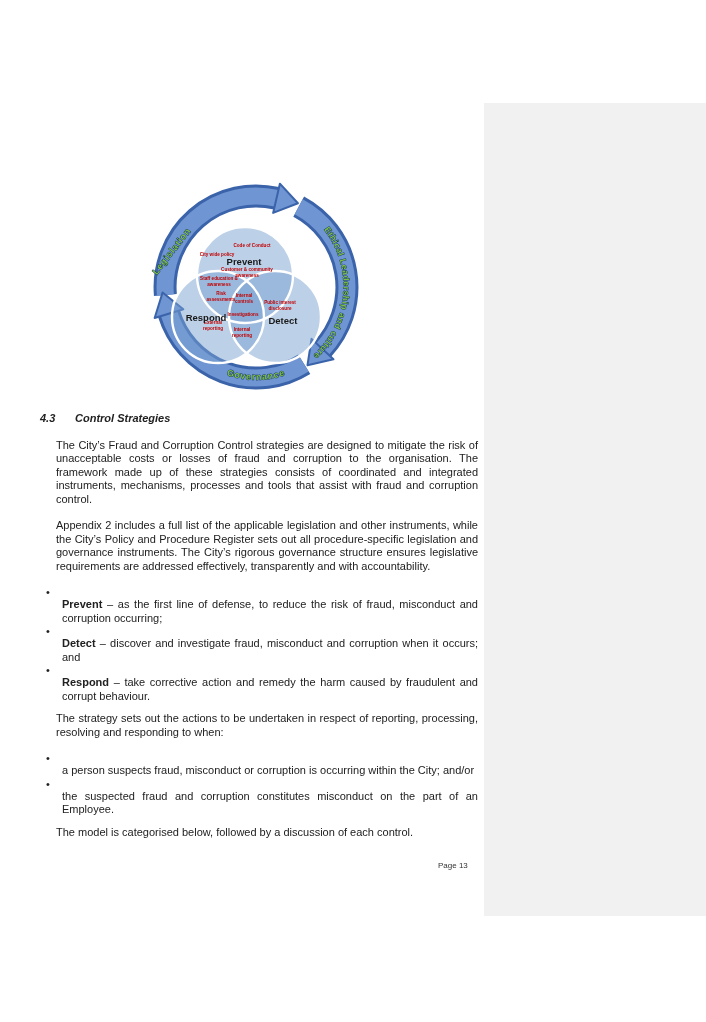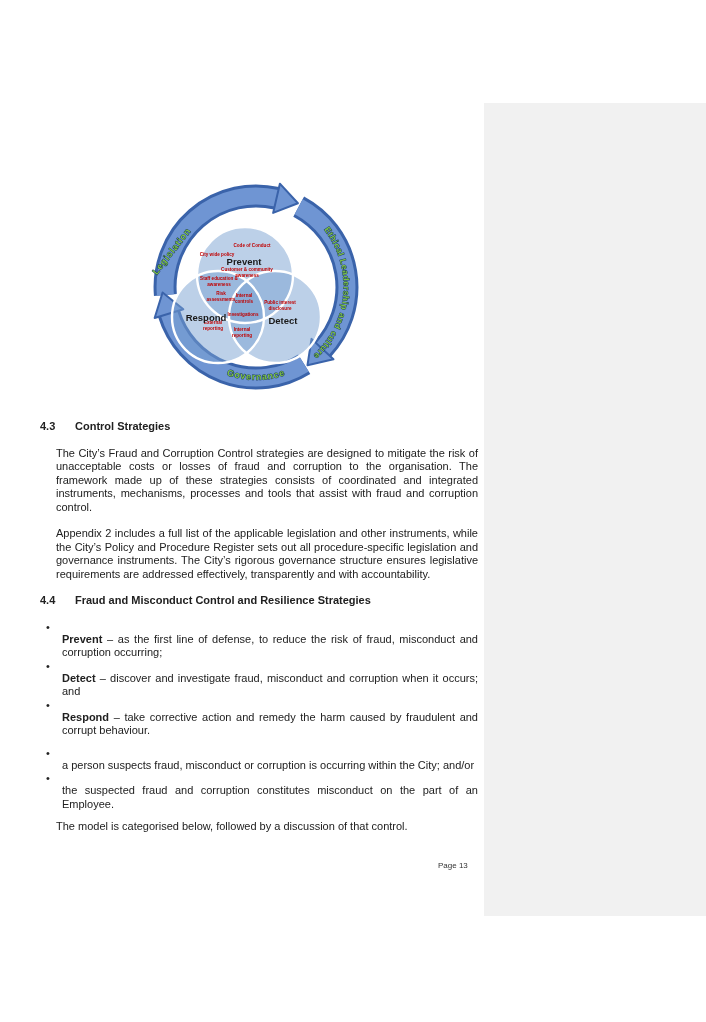--- a/index.html
+++ b/index.html
@@ -23,21 +23,21 @@
   .vennstroke { fill:none; stroke:#ffffff; stroke-width:2.4; }
 
   .lblBlack { font-family:"Liberation Sans", sans-serif; font-weight:bold; font-size:9.5px; fill:#1a1a1a; text-anchor:middle; }
   .lblRed   { font-family:"Liberation Sans", sans-serif; font-weight:bold; font-size:4.6px; fill:#c00000; text-anchor:middle; }
   .lblGreen { font-family:"Liberation Sans", sans-serif; font-weight:bold; font-size:9px; fill:#7cc144;
               stroke:#17365d; stroke-width:0.9px; paint-order:stroke; letter-spacing:0.8px; }
   .lblGreenSm { font-size:8.5px; letter-spacing:0.5px; }
 
   
   .content { position:absolute; left:40px; top:412px; width:438px; font-size:11px; line-height:13.5px; }
-  .h    { font-weight:bold; margin:8px 0 13px 0; }
+  .h    { font-weight:bold; margin:0 0 13px 0;font-style:italic; }
   .hnum { display:inline-block; width:35px; }
   .content p { margin:0 0 13px 16px; text-align:justify; }
   .bullets { margin:0 0 9px 0; }
   .bullet  { display:flex; }
   .dot     { width:16px; padding-left:6px; flex:none; }
   .btext   { flex:1; text-align:justify;margin-top:12px; }
   .pagenum { position:absolute; left:438px; top:861px; font-size:8px; color:#333333; }
 </style>
 </head>
 <body>
@@ -113,49 +113,47 @@
   </div>
 
   <div class="content">
 
     <div class="h">
       <span class="hnum">4.3</span><span>Control Strategies</span>
     </div>
     <p>The City’s Fraud and Corruption Control strategies are designed to mitigate the risk of unacceptable costs or losses of fraud and corruption to the organisation. The framework made up of these strategies consists of coordinated and integrated instruments, mechanisms, processes and tools that assist with fraud and corruption control.</p>
     <p>Appendix 2 includes a full list of the applicable legislation and other instruments, while the City’s Policy and Procedure Register sets out all procedure-specific legislation and governance instruments.  The City’s rigorous governance structure ensures legislative requirements are addressed effectively, transparently and with accountability.</p>
 
-    <div class="h">
-      <span class="hnum">4.4</span><span>Fraud and Misconduct Control and Resilience Strategies</span>
-    </div>
 
     <div class="bullets">
       <div class="bullet">
         <span class="dot">•</span>
         <div class="btext"><b>Prevent</b><span> – as the first line of defense, to reduce the risk of fraud, misconduct and corruption occurring;</span></div>
       </div>
       <div class="bullet">
         <span class="dot">•</span>
         <div class="btext"><b>Detect</b><span> – discover and investigate fraud, misconduct and corruption when it occurs; and</span></div>
       </div>
       <div class="bullet">
         <span class="dot">•</span>
         <div class="btext"><b>Respond</b><span> – take corrective action and remedy the harm caused by fraudulent and corrupt behaviour.</span></div>
       </div>
     </div>
 
+    <p>The strategy sets out the actions to be undertaken in respect of reporting, processing, resolving and responding to when:</p>
 
     <div class="bullets">
       <div class="bullet">
         <span class="dot">•</span>
         <div class="btext">a person suspects fraud, misconduct or corruption is occurring within the City; and/or</div>
       </div>
       <div class="bullet">
         <span class="dot">•</span>
         <div class="btext">the suspected fraud and corruption constitutes misconduct on the part of an Employee.</div>
       </div>
     </div>
 
-    <p style="margin-top:5px;">The model is categorised below, followed by a discussion of that control.</p>
+    <p style="margin-top:5px;">The model is categorised below, followed by a discussion of each control.</p>
   </div>
 
   <div class="pagenum">Page 13</div>
 
 </div>
 
 </body></html>

